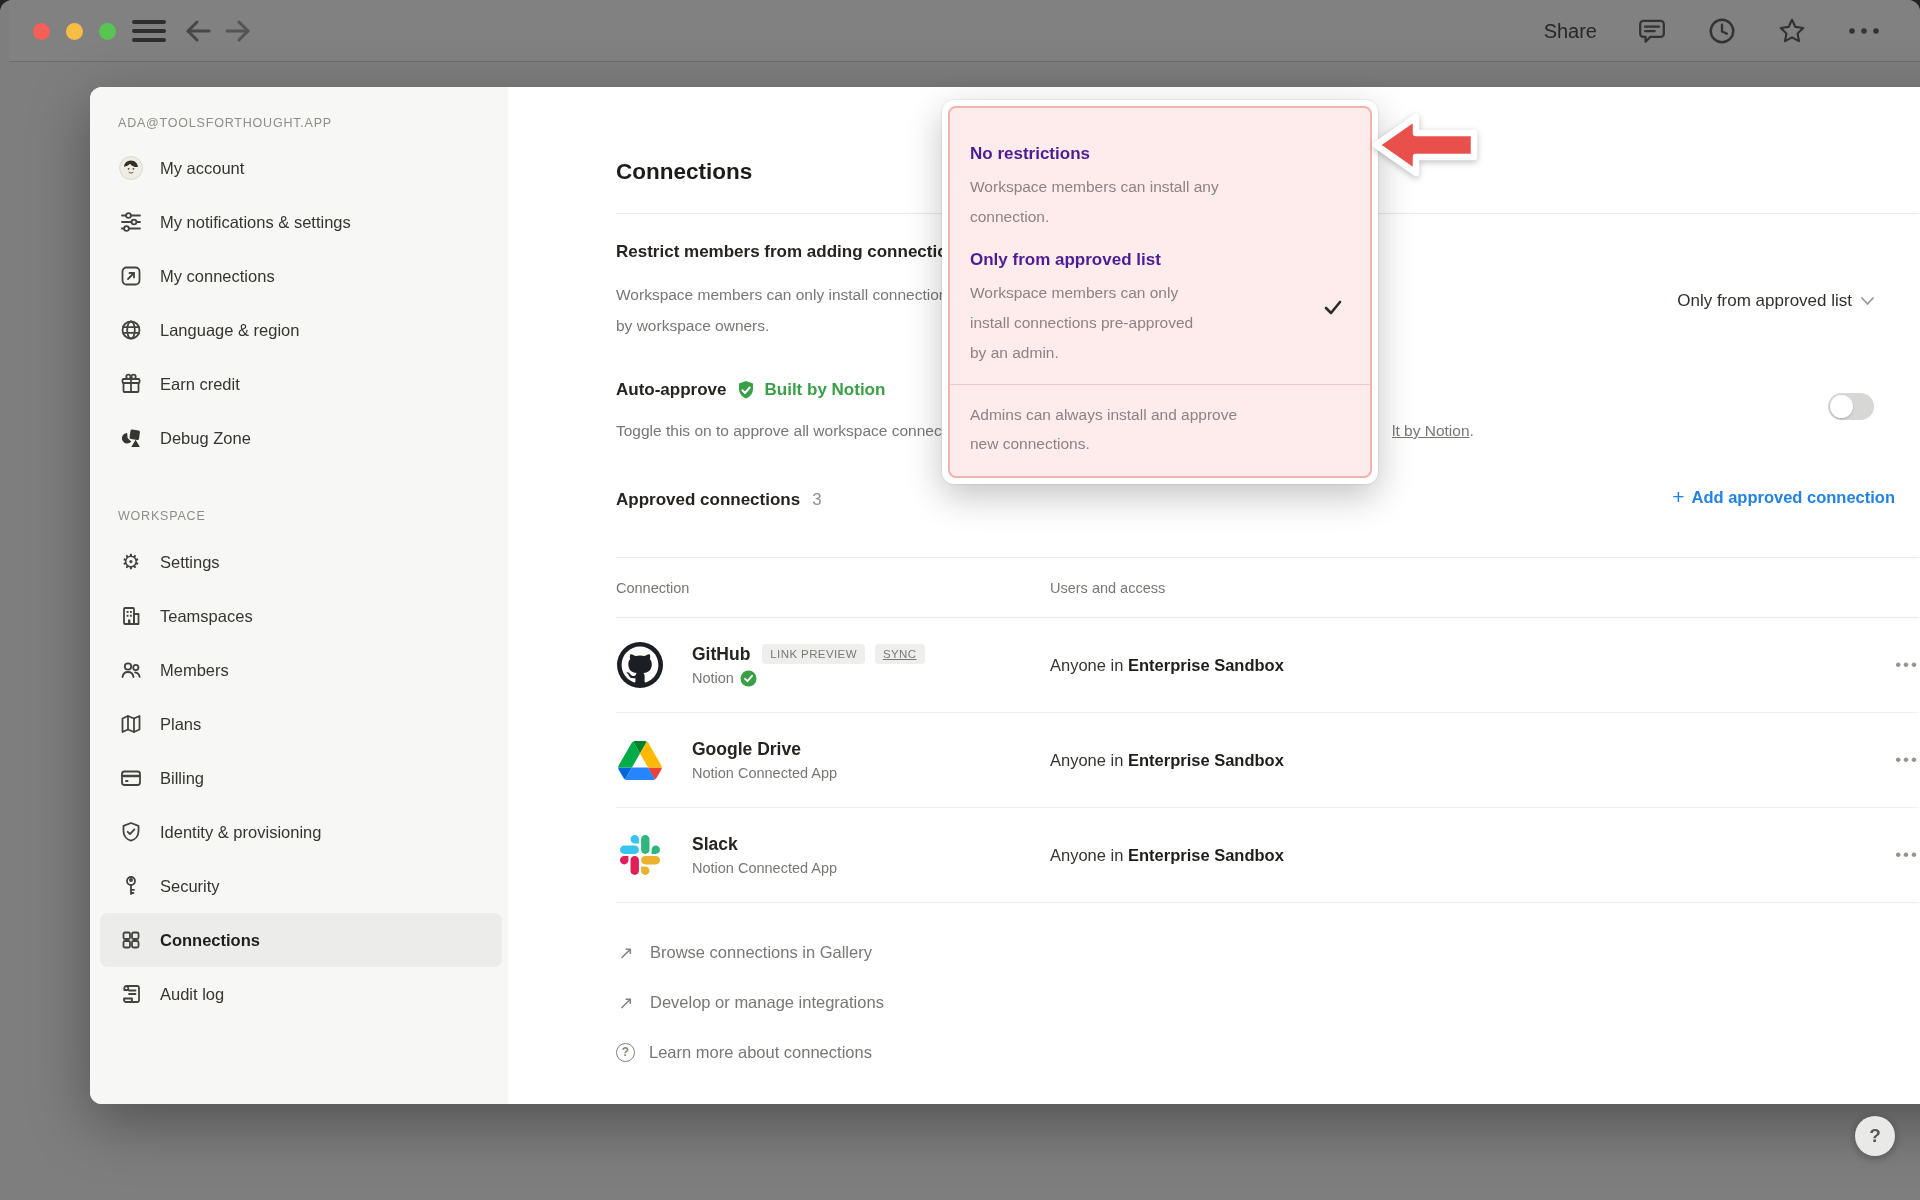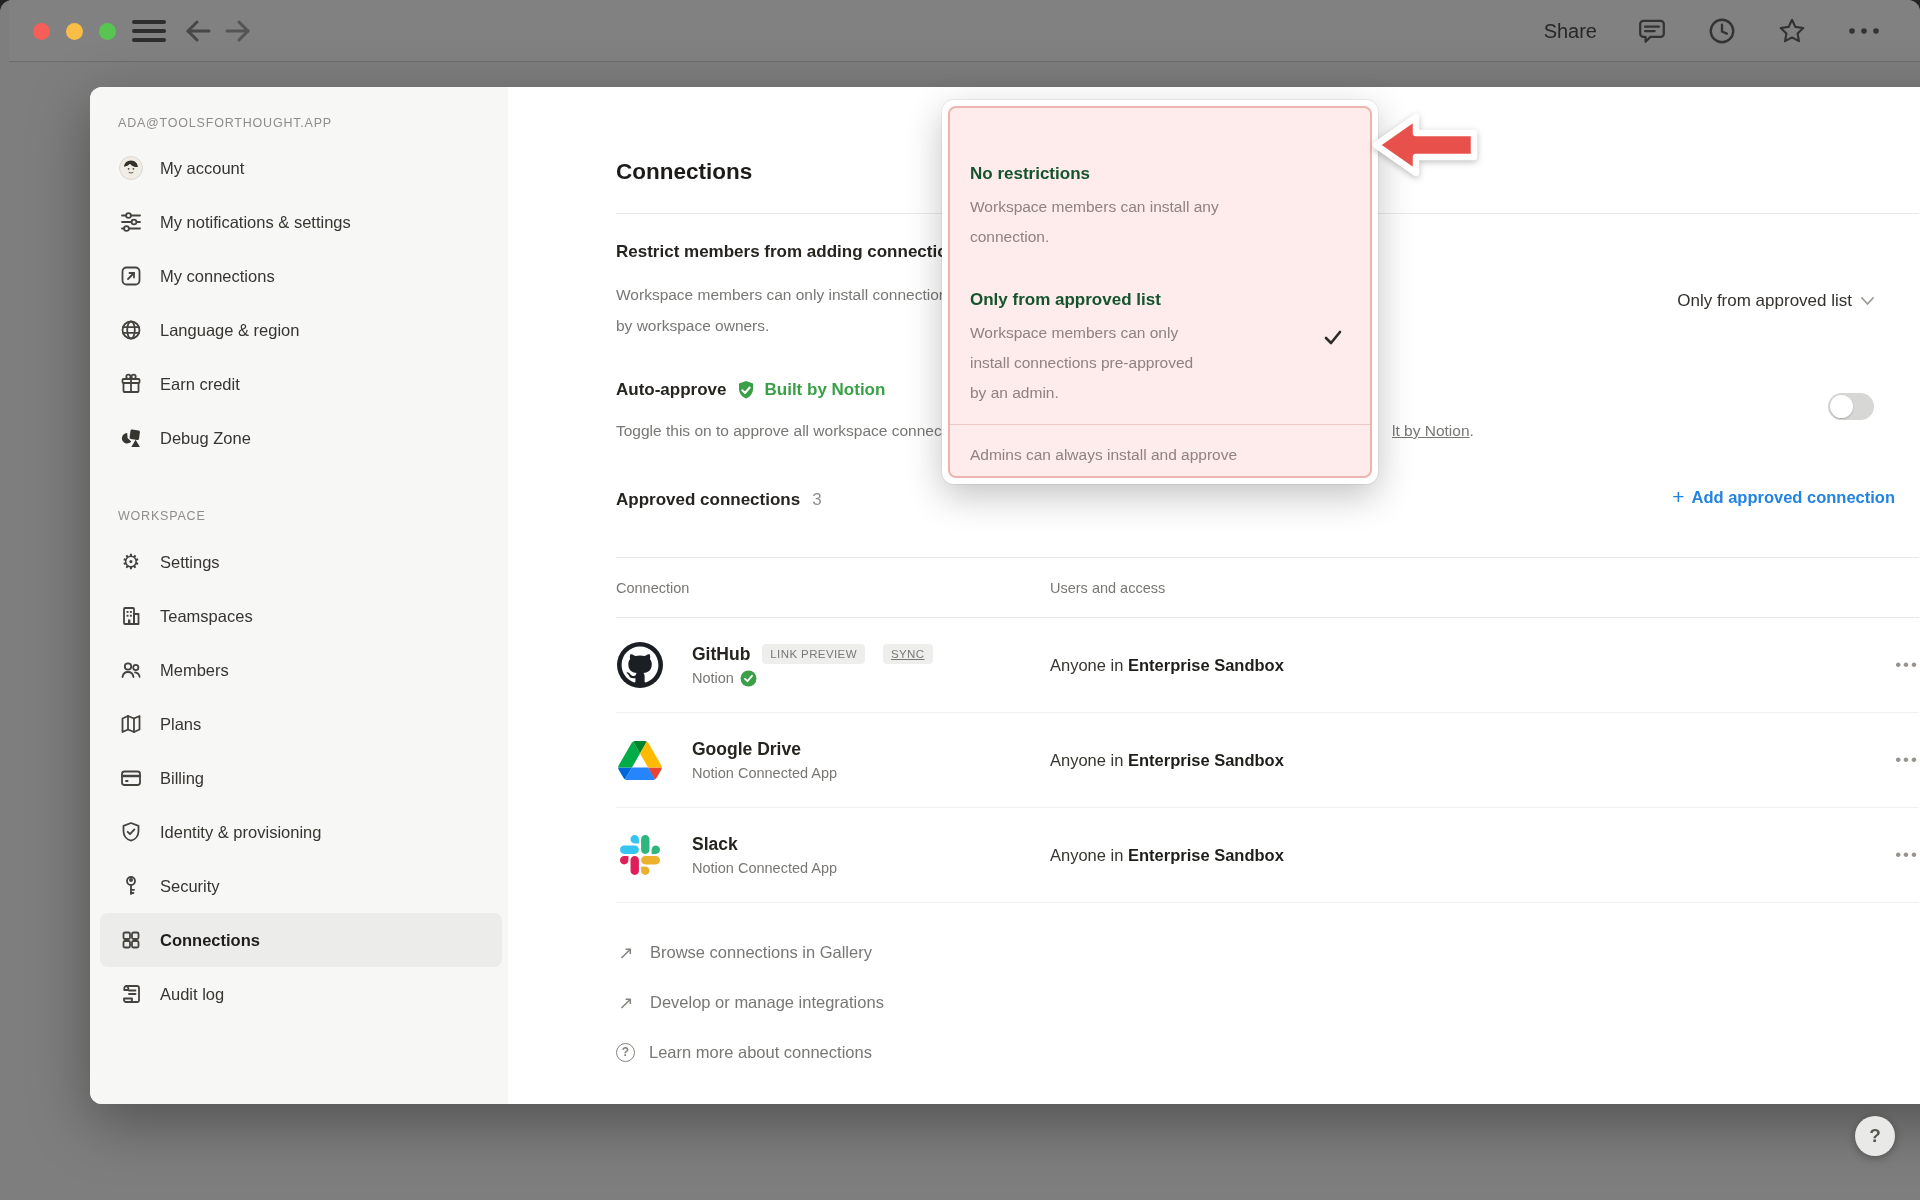--- a/index.html
+++ b/index.html
@@ -61,38 +61,38 @@
   .thead { height:60px; position:relative; border-bottom:1px solid #e9e9e7; }
   .th { position:absolute; top:50%; transform:translateY(-50%); font-size:14.5px; color:#787774; }
   .th.c2, .cell-access { left:434px; }
   .trow { position:relative; height:95px; border-bottom:1px solid #f0f0ee; }
   .cell-conn { position:absolute; left:0; top:50%; transform:translateY(-50%); display:flex; align-items:center; }
   .conn-logo { width:48px; height:48px; flex:none; display:flex; align-items:center; justify-content:center; }
   .conn-text { margin-left:28px; }
   .conn-name-row { display:flex; align-items:center; }
   .conn-name { font-size:17.5px; font-weight:600; color:#26241f; }
   .pill { margin-left:12px; background:#eeeeec; border-radius:4px; padding:4px 8px; font-size:11.5px; letter-spacing:.4px; color:#7a7974; white-space:nowrap; }
-  .pill + .pill { margin-left:18px;text-decoration:underline; }
+  .pill + .pill { margin-left:10px;text-decoration:underline; }
   .conn-sub { margin-top:5px; font-size:14.5px; color:#787774; display:flex; align-items:center; gap:6px; }
   .cell-access { position:absolute; top:50%; transform:translateY(-50%); font-size:16.5px; color:#37352f; }
   .cell-access b { font-weight:700; color:#1f1e1b; }
   .row-menu { position:absolute; right:0; top:50%; transform:translateY(-50%); font-size:17px; letter-spacing:2px; color:#97948e; background:none; border:none; cursor:pointer; }
 
   .links { top:840px; }
   .link-row { height:50px; display:flex; align-items:center; gap:14px; color:#787774; font-size:16.5px; cursor:pointer; }
   .link-ic { width:20px; text-align:center; color:#85837d; font-family:"DejaVu Sans",sans-serif; font-size:18px; }
   .q-circle { width:19px; height:19px; border:1.6px solid #85837d; border-radius:50%; font-size:12px; line-height:16px; text-align:center; color:#85837d; font-weight:700; }
 
   
   .popup { position:absolute; left:942px; top:100px; width:436px; height:384px; background:#fff; border-radius:12px; box-shadow:0 12px 36px rgba(0,0,0,.24), 0 0 0 1px rgba(0,0,0,.05); padding:6px; z-index:50; }
   .popup-inner { width:100%; height:100%; background:#fdeceb; border:2px solid #f0b3ae; border-radius:8px; overflow:hidden; }
   .popup-option { padding:0 20px; cursor:pointer; display:flex; }
   .opt1 { padding-top:32px; }
   .opt2 { margin-top:14px; }
-  .opt-title { font-size:17px; font-weight:600; color:#14532d; line-height:28px;margin-top:20px; }
+  .opt-title { font-size:17px; font-weight:600; color:#4c1d95; line-height:28px; }
   .opt-desc { margin-top:4px; font-size:15.5px; color:#8f8280; line-height:30px; }
   .opt-check { margin-left:auto; align-self:center; margin-right:6px; }
   .popup-divider { margin-top:16px; height:1px; background:#eccac6; }
   .popup-footer { padding:15px 20px 0; font-size:15.5px; color:#8f8280; line-height:29px; }
 
   .anno-arrow { position:absolute; left:1370px; top:110px; z-index:60; filter:drop-shadow(0 2px 3px rgba(0,0,0,.25)); }
 
   .help-fab { position:absolute; left:1855px; top:1116px; width:40px; height:40px; border-radius:50%; background:#e9e9e8; border:none; box-shadow:0 2px 8px rgba(0,0,0,.3); font-size:19px; font-weight:700; color:#57564f; cursor:pointer; z-index:40; font-family:inherit; }
 
   svg { display:block; }

